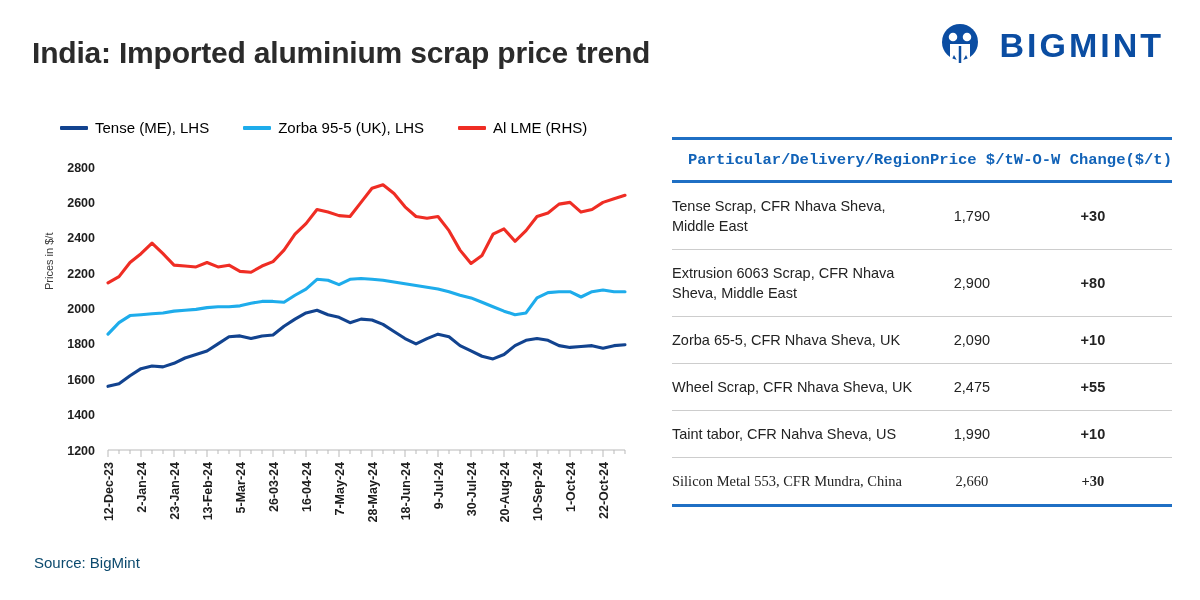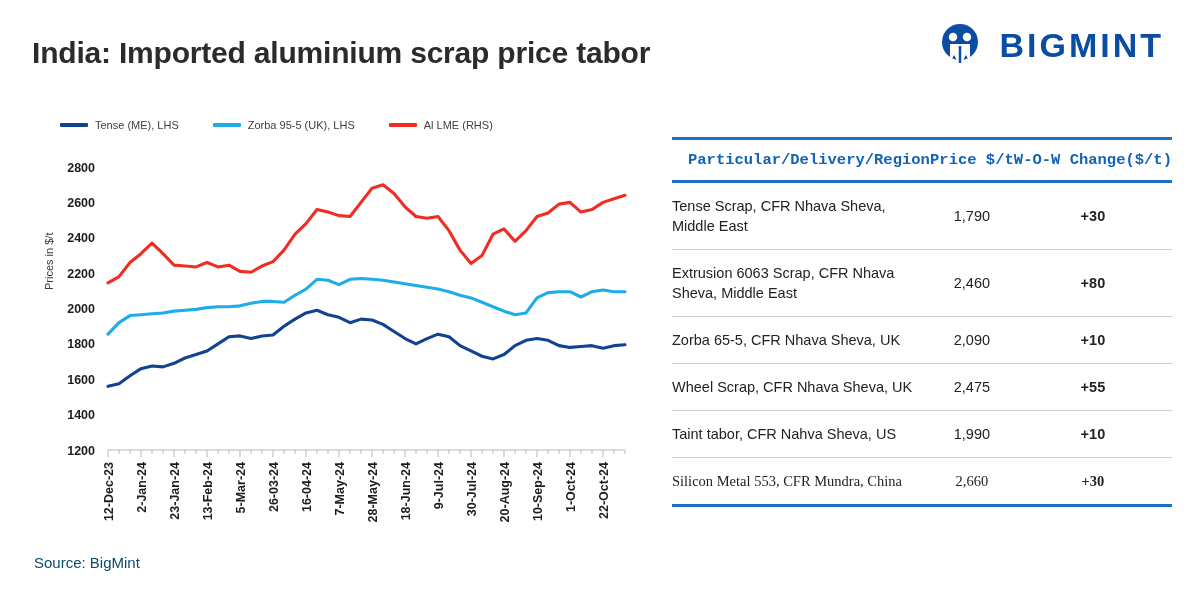--- a/index.html
+++ b/index.html
@@ -27,21 +27,21 @@
     letter-spacing: 3px;
   }
 
   
   .legend {
     position: absolute; left: 60px; top: 119px;
     display: flex; align-items: center; gap: 34px;
   }
   .legend-item { display: flex; align-items: center; gap: 7px; }
   .legend-swatch { width: 28px; height: 4px; border-radius: 1px; display: block; }
-  .legend-label { font-size: 11px; color: #404040; white-space: nowrap; }
+  .legend-label { font-size: 15px; color: #000000; white-space: nowrap; }
 
   
   .chart-wrap { position: absolute; left: 0px; top: 140px; width: 660px; height: 400px; }
   .chart-svg { display: block; }
   .axis-label-y {
     position: absolute; left: 43px; top: 290px;
     transform: rotate(-90deg); transform-origin: left top;
     font-size: 11px; color: #3a3a3a; white-space: nowrap;
   }
 
@@ -67,21 +67,21 @@
   .source-note {
     position: absolute; left: 34px; top: 554px;
     font-size: 15px; color: #0c4a6e;
   }
 </style>
 </head>
 <body>
 
 <div id="root">
 
-  <div class="page-title">India: Imported aluminium scrap price tabor</div>
+  <div class="page-title">India: Imported aluminium scrap price trend</div>
 
   <div class="brand">
     <svg class="brand-mark" viewBox="0 0 100 100">
       <circle cx="50" cy="44" r="36" fill="#0b4da2"></circle>
       <circle cx="36" cy="34" r="8.5" fill="#ffffff"></circle>
       <circle cx="64" cy="34" r="8.5" fill="#ffffff"></circle>
       <path d="M30 48 L30 86 L38 70 L50 92 L62 70 L70 86 L70 48 Z" fill="#ffffff"></path>
       <path d="M50 52 L50 86" stroke="#0b4da2" stroke-width="5" fill="none"></path>
     </svg>
     <div class="brand-text">BIGMINT</div>
@@ -195,21 +195,21 @@
         </tr>
       </thead>
       <tbody id="table-body">
           <tr>
             <td class="cell-particular">Tense Scrap, CFR Nhava Sheva, Middle East</td>
             <td class="cell-price">1,790</td>
             <td class="cell-change">+30</td>
           </tr>
           <tr>
             <td class="cell-particular">Extrusion 6063 Scrap, CFR Nhava Sheva, Middle East</td>
-            <td class="cell-price">2,460</td>
+            <td class="cell-price">2,900</td>
             <td class="cell-change">+80</td>
           </tr>
           <tr>
             <td class="cell-particular">Zorba 65-5, CFR Nhava Sheva, UK</td>
             <td class="cell-price">2,090</td>
             <td class="cell-change">+10</td>
           </tr>
           <tr>
             <td class="cell-particular">Wheel Scrap, CFR Nhava Sheva, UK</td>
             <td class="cell-price">2,475</td>

